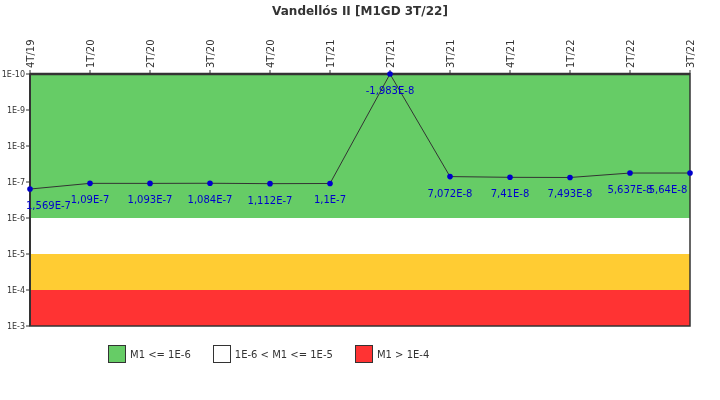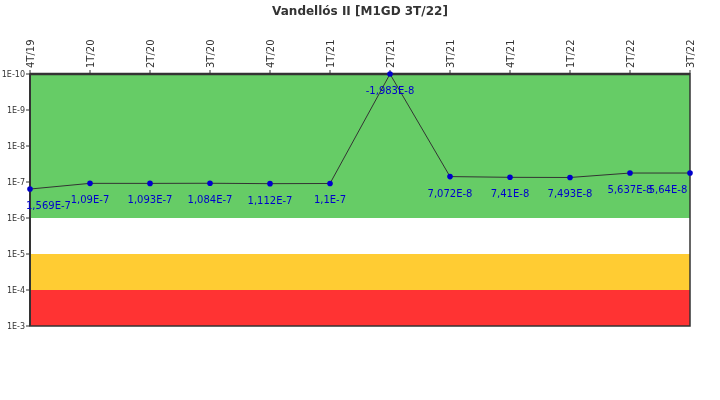--- a/index.html
+++ b/index.html
@@ -92,13 +92,25 @@
       <circle cx="570" cy="177.48760637353163" r="2.8" fill="#0000cc"></circle>
       <text x="570" y="197.48760637353163" text-anchor="middle" class="point-label">7,493E-8</text>
       <circle cx="630" cy="173.03772925352678" r="2.8" fill="#0000cc"></circle>
       <text x="630" y="193.03772925352678" text-anchor="middle" class="point-label">5,637E-8</text>
       <circle cx="690" cy="173.04604774340032" r="2.8" fill="#0000cc"></circle>
       <text x="668" y="193.04604774340032" text-anchor="middle" class="point-label">5,64E-8</text>
     </g>
 </svg>
 
 <div class="legend" id="legend">
+    <div class="legend-item">
+      <div class="swatch" style="background: rgb(102, 204, 102);"></div>
+      <span>M1 &lt;= 1E-6</span>
+    </div>
+    <div class="legend-item">
+      <div class="swatch" style="background: rgb(255, 255, 255);"></div>
+      <span>1E-6 &lt; M1 &lt;= 1E-5</span>
+    </div>
+    <div class="legend-item">
+      <div class="swatch" style="background: rgb(255, 51, 51);"></div>
+      <span>M1 &gt; 1E-4</span>
+    </div>
   </div>
 
 </body></html>

